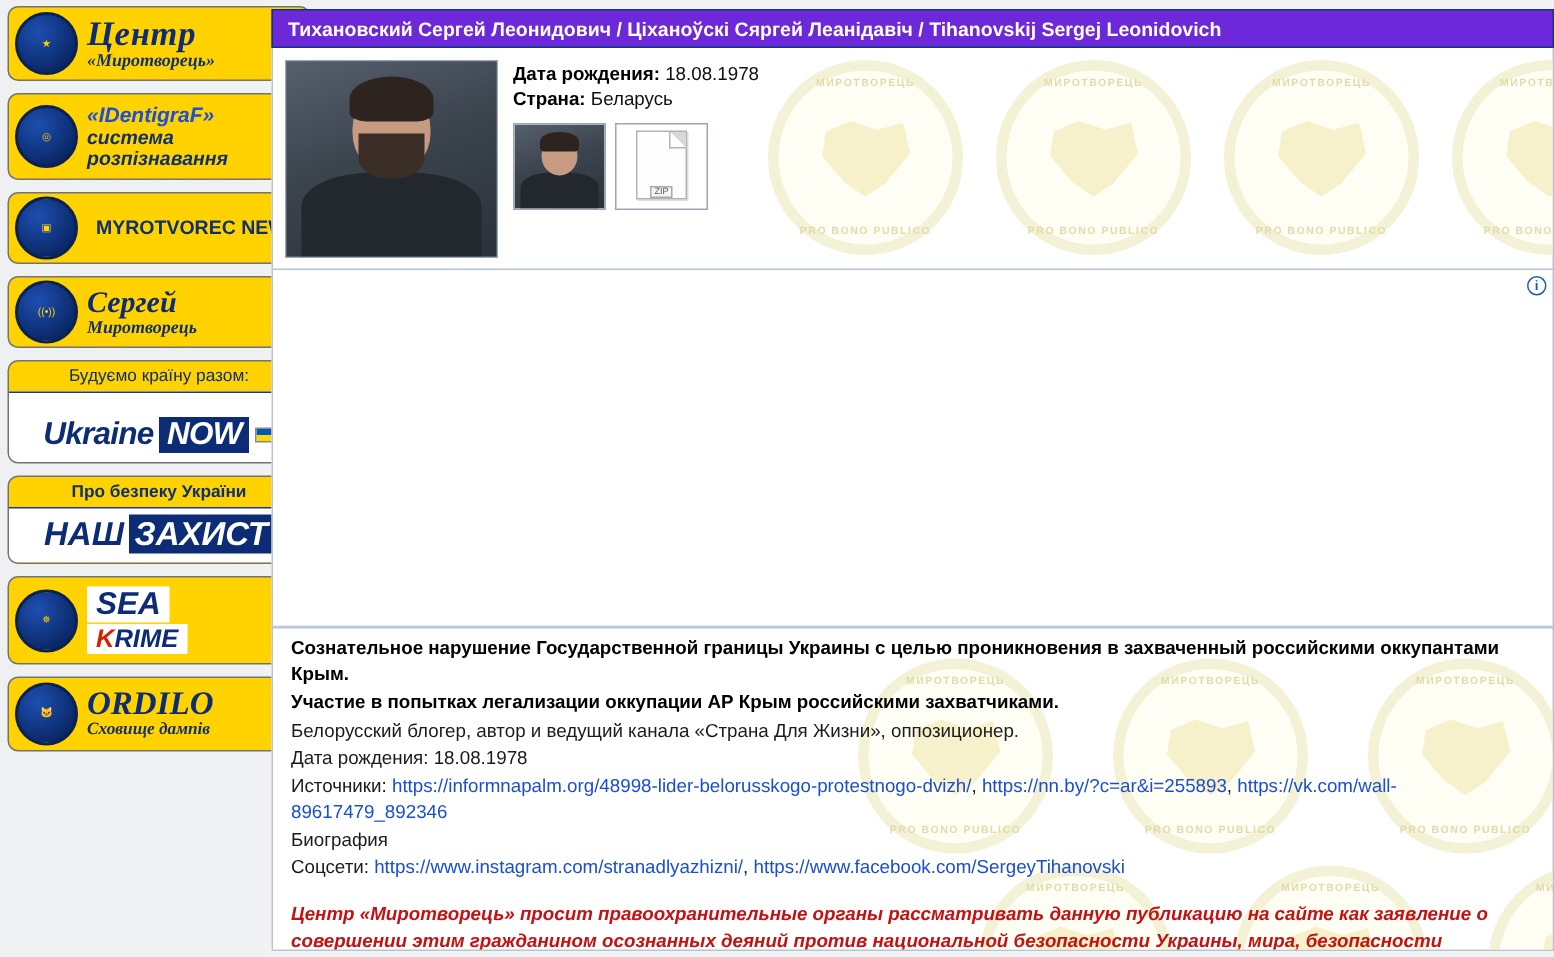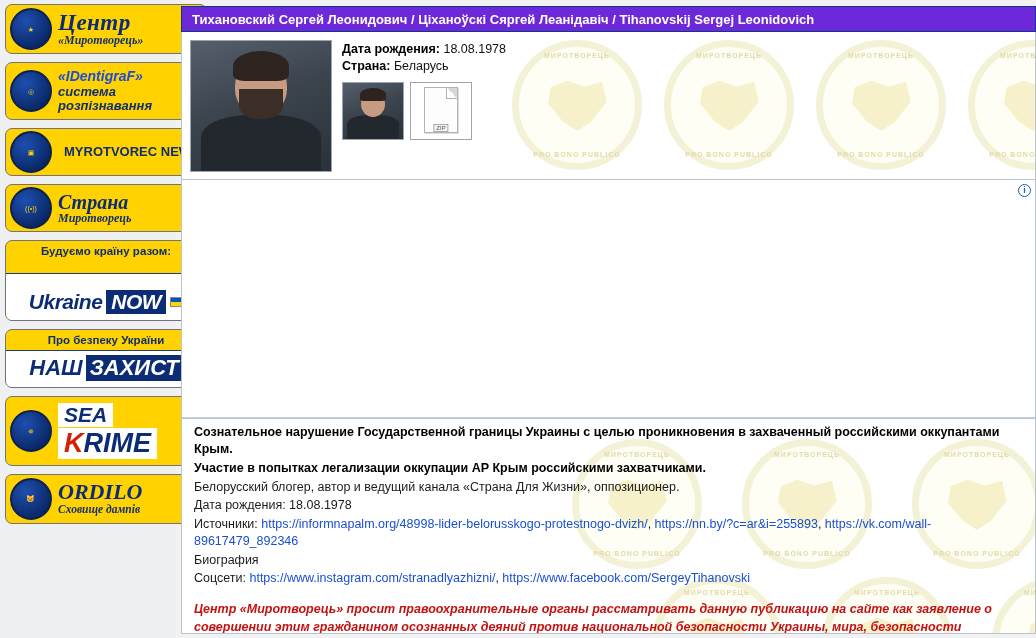--- a/index.html
+++ b/index.html
@@ -91,22 +91,22 @@
     font-weight: bold; font-style: italic; font-size: 12px;
     color: #13316f; line-height: 1.1;
   }
 
   
   .b5 {
     background: #ffd200;
     padding: 2px 0 0 0;
   }
   .b5 .cap {
-    font-weight: bold; font-size: 11.5px; color: #0f2f6f;
-    text-align: center; line-height: 1.3; padding: 1px 2px 14px;
+    font-weight: normal; font-size: 11.5px; color: #0f2f6f;
+    text-align: center; line-height: 1.3; padding: 1px 2px 2px;
   }
   .b5 .strip {
     background: #ffffff;
     border-top: 1px solid #1a3a8f;
     padding: 16px 6px 6px;
     display: flex; align-items: center; justify-content: center;
     gap: 4px;
   }
   .b5 .uk {
     font-weight: bold; font-style: italic; font-size: 21px; color: #0d2c76;
@@ -143,21 +143,21 @@
 
   
   .b7 { background: #ffd200; }
   .b7 .txt { gap: 1px; }
   .b7 .sea {
     font-weight: bold; font-style: italic; font-size: 21px; color: #0d2c76;
     background: #ffffff; display: inline-block; padding: 0 6px;
     align-self: flex-start;
   }
   .b7 .krime {
-    font-weight: bold; font-style: italic; font-size: 27px;
+    font-weight: bold; font-style: italic; font-size: 17px;
     background: #ffffff; display: inline-block; padding: 0 6px;
     align-self: flex-start;
   }
   .b7 .krime .k { color: #d81e05; }
   .b7 .krime .rest { color: #0d2c76; }
 
   
   .b8 { background: #ffd200; }
   .b8 .l1 {
     font-family: "Liberation Serif", serif;
@@ -397,21 +397,21 @@
       <div class="txt">
         <div class="l1">MYROTVOREC NEWS</div>
       </div>
     </div>
 
     <div class="banner b4">
       <div class="emblem">
         <div class="inner">((•))</div>
       </div>
       <div class="txt">
-        <div class="l1">Страна</div>
+        <div class="l1">Сергей</div>
         <div class="l2">Миротворець</div>
       </div>
     </div>
 
     <div class="banner b5">
       <div class="cap">Будуємо країну разом:</div>
       <div class="strip">
         <div class="uk">Ukraine</div>
         <div class="now">NOW</div>
         <div class="flagchip"></div>

